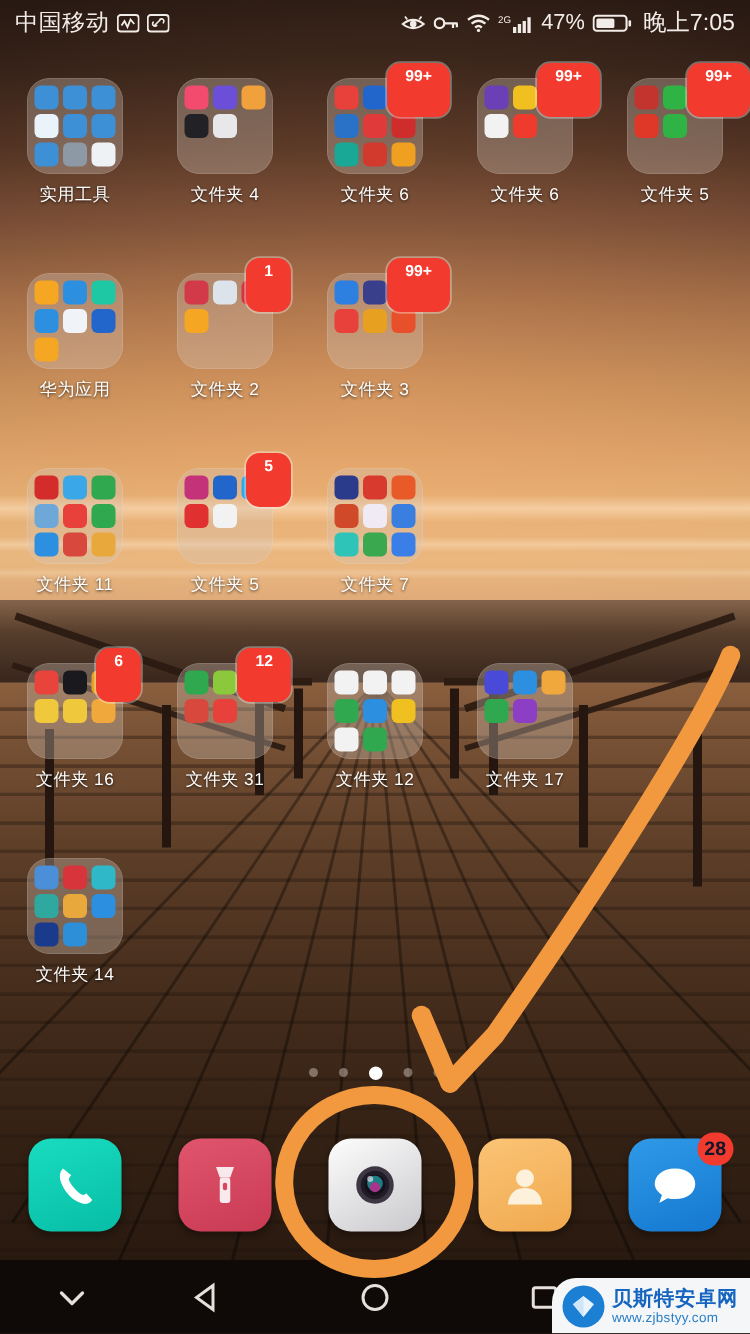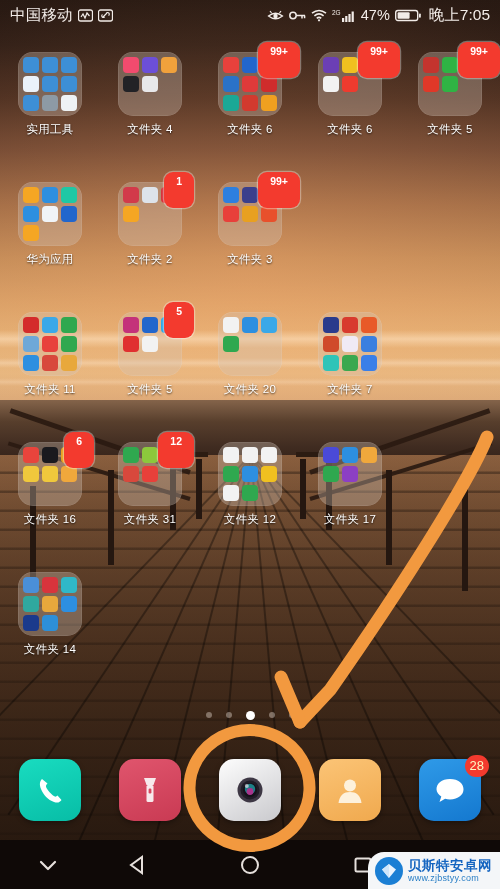--- a/index.html
+++ b/index.html
@@ -164,22 +164,22 @@
   }
   .dock-item { position:relative; width:62px; height:62px; }
   .dock-icon {
     width:62px; height:62px; border-radius:15px;
     display:flex; align-items:center; justify-content:center;
     box-shadow:0 2px 5px rgba(0,0,0,0.35);
   }
   .dock-badge {
     position:absolute; top:-4px; right:-8px;
     min-width:24px; height:22px; padding:0 5px;
-    background:#f33a2e; border-radius:11px; color:#fef9c3;
-    font-size:13px; font-weight:normal; line-height:22px; text-align:left;
+    background:#f33a2e; border-radius:11px; color:#0f172a;
+    font-size:13px; font-weight:bold; line-height:22px; text-align:left;
   }
 
   
   #nav-bar {
     position:absolute; left:0; top:840px; width:500px; height:49px;
     background:#0f0907; display:flex; align-items:center; z-index:25;
   }
   .nav-btn { display:flex; align-items:center; justify-content:center; height:49px; }
   .nav-hide   { position:absolute; left:23px;  width:50px; }
   .nav-back   { position:absolute; left:113px; width:50px; }
@@ -444,34 +444,20 @@
             <div class="mini" style="background: rgb(242, 242, 242);"></div>
             <div class="mini empty"></div>
             <div class="mini empty"></div>
             <div class="mini empty"></div>
             <div class="mini empty"></div>
           </div>
           <div class="folder-label">文件夹 5</div>
         </div>
         <div class="cell">
           <div class="folder-tile">
-            <div class="mini" style="background: rgb(242, 242, 242);"></div>
-            <div class="mini" style="background: rgb(45, 143, 224);"></div>
-            <div class="mini" style="background: rgb(58, 168, 232);"></div>
-            <div class="mini" style="background: rgb(47, 168, 79);"></div>
-            <div class="mini empty"></div>
-            <div class="mini empty"></div>
-            <div class="mini empty"></div>
-            <div class="mini empty"></div>
-            <div class="mini empty"></div>
-          </div>
-          <div class="folder-label">文件夹 20</div>
-        </div>
-        <div class="cell">
-          <div class="folder-tile">
             <div class="mini" style="background: rgb(42, 59, 140);"></div>
             <div class="mini" style="background: rgb(216, 58, 46);"></div>
             <div class="mini" style="background: rgb(232, 90, 40);"></div>
             <div class="mini" style="background: rgb(208, 74, 42);"></div>
             <div class="mini" style="background: rgb(240, 234, 245);"></div>
             <div class="mini" style="background: rgb(58, 127, 224);"></div>
             <div class="mini" style="background: rgb(47, 196, 184);"></div>
             <div class="mini" style="background: rgb(58, 168, 79);"></div>
             <div class="mini" style="background: rgb(58, 127, 232);"></div>
           </div>

